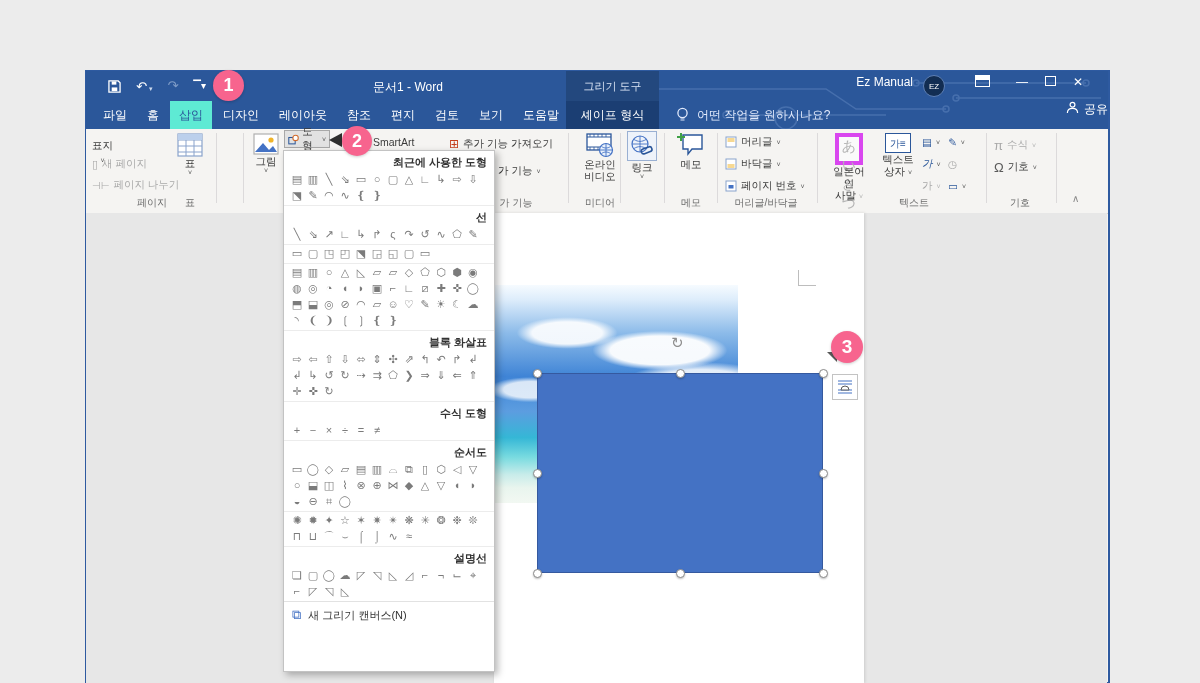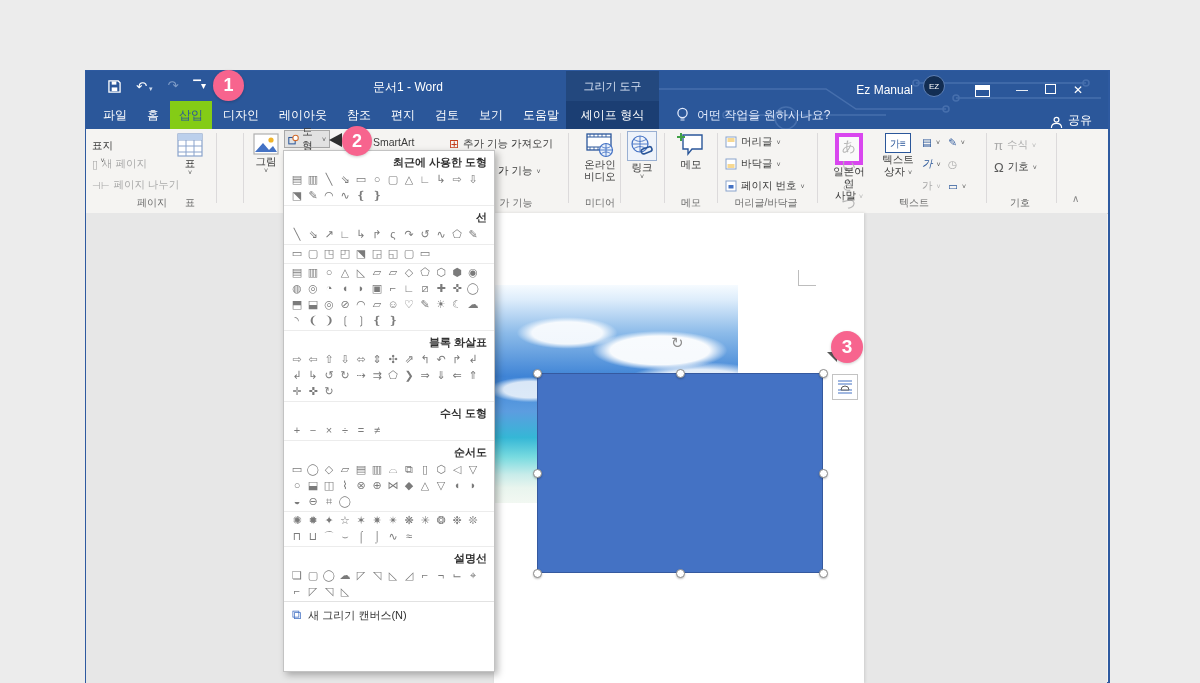--- a/index.html
+++ b/index.html
@@ -17,43 +17,43 @@
 
   
   #titlebar { left:0; top:0; width:100%; height:30px; background:#2b579a; }
   #tabrow   { left:0; top:30px; width:100%; height:28px; background:#2b579a; }
   .tb-text  { color:#fff; font-size:12px; }
   #qat { left:22px; top:5px; display:flex; gap:15px; align-items:center; height:20px; z-index:3;}
   .qat-ic { color:#fff; font-size:13px; line-height:18px; }
   .qat-dim { color:#7f9cc7; }
   .mini-caret { font-size:7px; color:#cdd9ec; margin-left:2px; }
   #doc-title { left:262px; top:8px; width:120px; text-align:center; z-index:3;}
-  #acct-area { right:16px; top:4px; display:flex; align-items:flex-end; gap:0; z-index:3;margin-left:16px;}
+  #acct-area { right:16px; top:4px; display:flex; align-items:flex-start; gap:0; z-index:3;margin-left:16px;}
   #avatar { width:22px; height:22px; border-radius:50%; background:#122d52; color:#fff; font-size:8px;
             display:flex; align-items:center; justify-content:center; margin-left:10px; border:1px solid #5d7fb4;}
   .winctl { color:#fff; font-size:12px; width:28px; text-align:center; }
   #ribbon-display-icon { width:15px; height:12px; border:1px solid #fff; margin-left:30px; position:relative;}
   #ribbon-display-icon::before{ content:""; position:absolute; left:0; top:0; width:100%; height:4px; background:#fff;}
   #ctl-max { width:11px; height:10px; border:1px solid #fff; display:inline-block; }
 
   
   #ctx-block { left:480px; top:0; width:93px; height:58px; z-index:2; }
   #ctx-top { height:30px; background:#23487e; color:#d9e4f4; font-size:11px; display:flex; align-items:center; justify-content:center;}
   #ctx-tab { height:28px; background:#1b3e73; color:#fff; font-size:12px; display:flex; align-items:center; justify-content:center;}
 
   
   #deco { left:440px; top:0; width:580px; height:58px; pointer-events:none; z-index:1; opacity:.55;}
 
   
   #tabs { left:8px; top:0; height:28px; display:flex; gap:2px; z-index:2;}
   .tab { padding:0 9px; height:28px; line-height:28px; font-size:12px; color:#fff; white-space:nowrap;}
-  .tab.active { background:#84cc16; color:#2b579a; }
+  .tab.active { background:#5eead4; color:#2b579a; }
   #search-area { left:590px; top:0; height:28px; display:flex; align-items:center; gap:8px; z-index:2;}
   #search-label { color:#e2eafc; font-size:12px; }
-  #share-area { right:16px; top:0; height:28px; display:flex; align-items:flex-end; gap:5px; z-index:2; color:#fff; font-size:12px;}
+  #share-area { right:0; top:0; height:28px; display:flex; align-items:flex-start; gap:5px; z-index:2; color:#fff; font-size:12px;}
 
   
   #ribbon { left:0; top:58px; width:100%; height:85px; background:#f5f4f2; border-bottom:1px solid #d2d0ce; }
   .rb-divider { position:absolute; top:4px; width:1px; height:70px; background:#dcdadb; }
   .grp-label { position:absolute; top:67px; font-size:10px; color:#6b6b6b; text-align:center; }
   .rb-row { position:absolute; display:flex; align-items:center; gap:4px; font-size:10.5px; color:#3b3b3b; white-space:nowrap; height:16px;}
   .rb-row.dim, .dim { color:#a9a9a9; }
   .caret { font-size:7px; color:#5b5b5b; }
   .dim .caret { color:#b5b5b5; }
   .bigbtn { position:absolute; display:flex; flex-direction:column; align-items:center; font-size:10.5px; color:#3b3b3b; text-align:center;}

